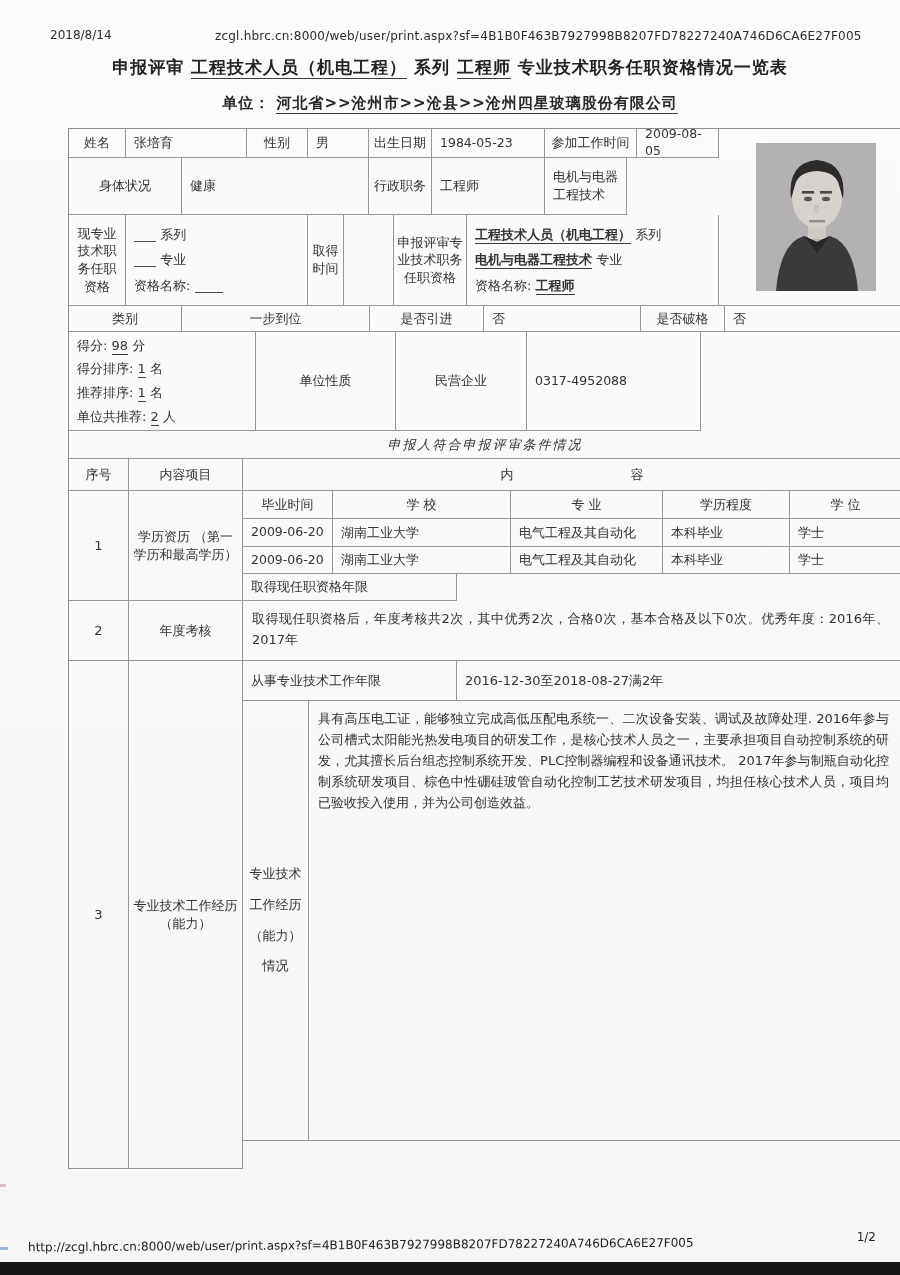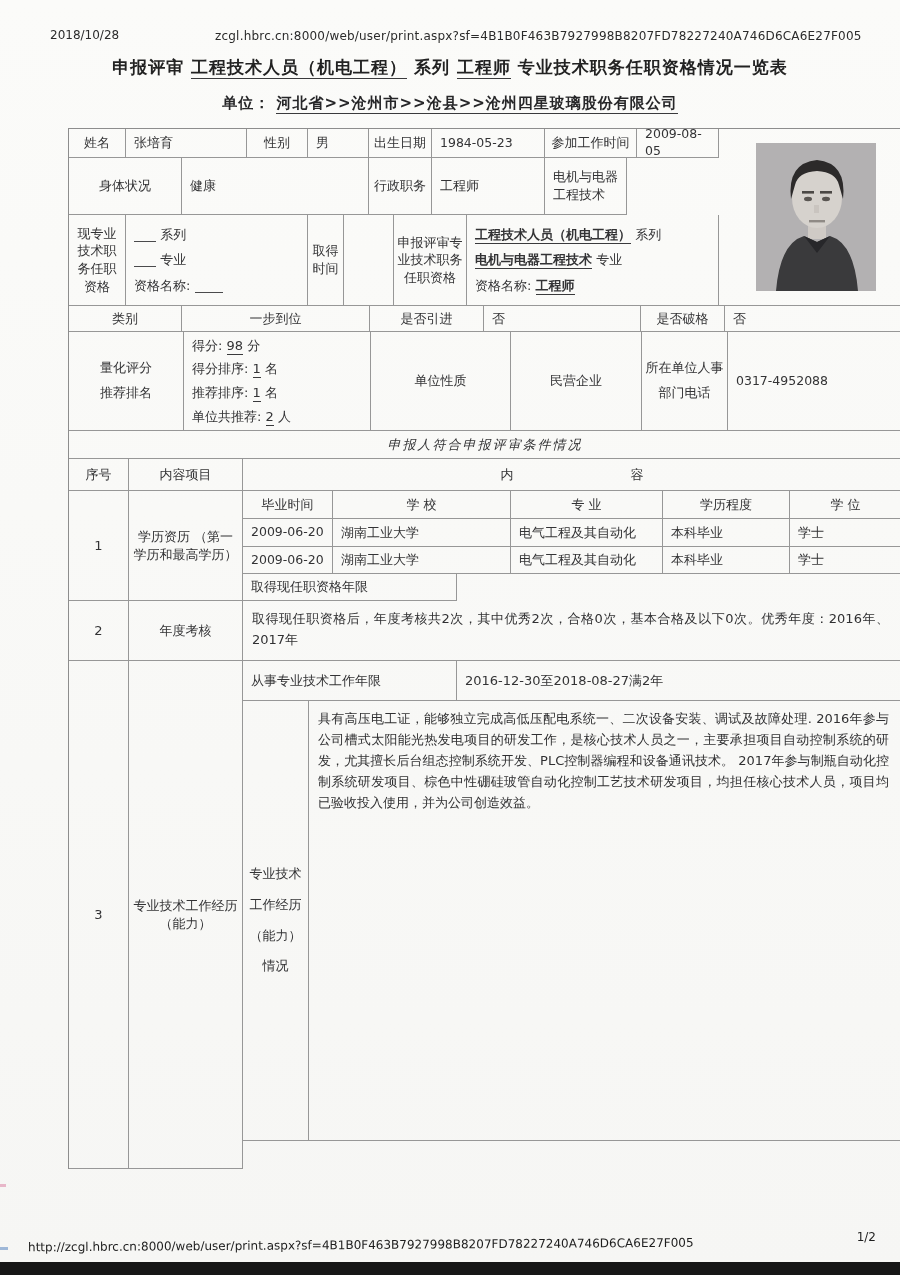--- a/index.html
+++ b/index.html
@@ -50,21 +50,21 @@
   .ftr-page { position:absolute; right:24px; top:1230px; font-size:12px; color:#1e1e1e; }
   .black-bar { position:absolute; left:0; bottom:0; width:100%; height:13px; background:#161616; }
   .edge-mark1 { position:absolute; left:0; top:1184px; width:6px; height:3px; background:#e8b7c9; }
   .edge-mark2 { position:absolute; left:0; top:1247px; width:8px; height:3px; background:#9fb8d8; }
 </style>
 </head>
 <body>
 
 <div class="page">
 
-  <div class="hdr-date">2018/10/28</div>
+  <div class="hdr-date">2018/8/14</div>
   <div class="hdr-url">zcgl.hbrc.cn:8000/web/user/print.aspx?sf=4B1B0F463B7927998B8207FD78227240A746D6CA6E27F005</div>
 
   <div class="title"><span>申报评审 </span><span class="u">工程技术人员（机电工程）</span><span> 系列 </span><span class="u">工程师</span><span> 专业技术职务任职资格情况一览表</span></div>
 
   <div class="unit-line"><span>单位： </span><span class="u">河北省&gt;&gt;沧州市&gt;&gt;沧县&gt;&gt;沧州四星玻璃股份有限公司</span></div>
 
   <div class="form-table">
 
     <div class="tr" style="height:177px">
       <div class="stack" style="width:650px">
@@ -123,36 +123,28 @@
     <div class="tr" style="height:26px">
       <div class="td" style="width:113px">类别</div>
       <div class="td" style="width:188px">一步到位</div>
       <div class="td" style="width:114px">是否引进</div>
       <div class="td left" style="width:157px">否</div>
       <div class="td" style="width:84px">是否破格</div>
       <div class="td left" style="width:177px">否</div>
     </div>
 
     <div class="tr" style="height:99px">
-      <div class="td colc" style="width:115px;line-height:1.9">
-        <span>量化评分</span>
-        <span>推荐排名</span>
-      </div>
       <div class="td left col score-lines" style="width:187px">
         <div><span>得分: </span><span class="u">98</span><span> 分</span></div>
         <div><span>得分排序: </span><span class="u">1</span><span> 名</span></div>
         <div><span>推荐排序: </span><span class="u">1</span><span> 名</span></div>
         <div><span>单位共推荐: </span><span class="u">2</span><span> 人</span></div>
       </div>
       <div class="td" style="width:140px">单位性质</div>
       <div class="td" style="width:131px">民营企业</div>
-      <div class="td colc" style="width:86px;line-height:1.9">
-        <span>所在单位人事</span>
-        <span>部门电话</span>
-      </div>
       <div class="td left small" style="width:174px">0317-4952088</div>
     </div>
 
     <div class="tr" style="height:28px">
       <div class="td banner" style="width:833px">申报人符合申报评审条件情况</div>
     </div>
 
     <div class="tr" style="height:32px">
       <div class="td" style="width:60px">序号</div>
       <div class="td" style="width:114px">内容项目</div>

